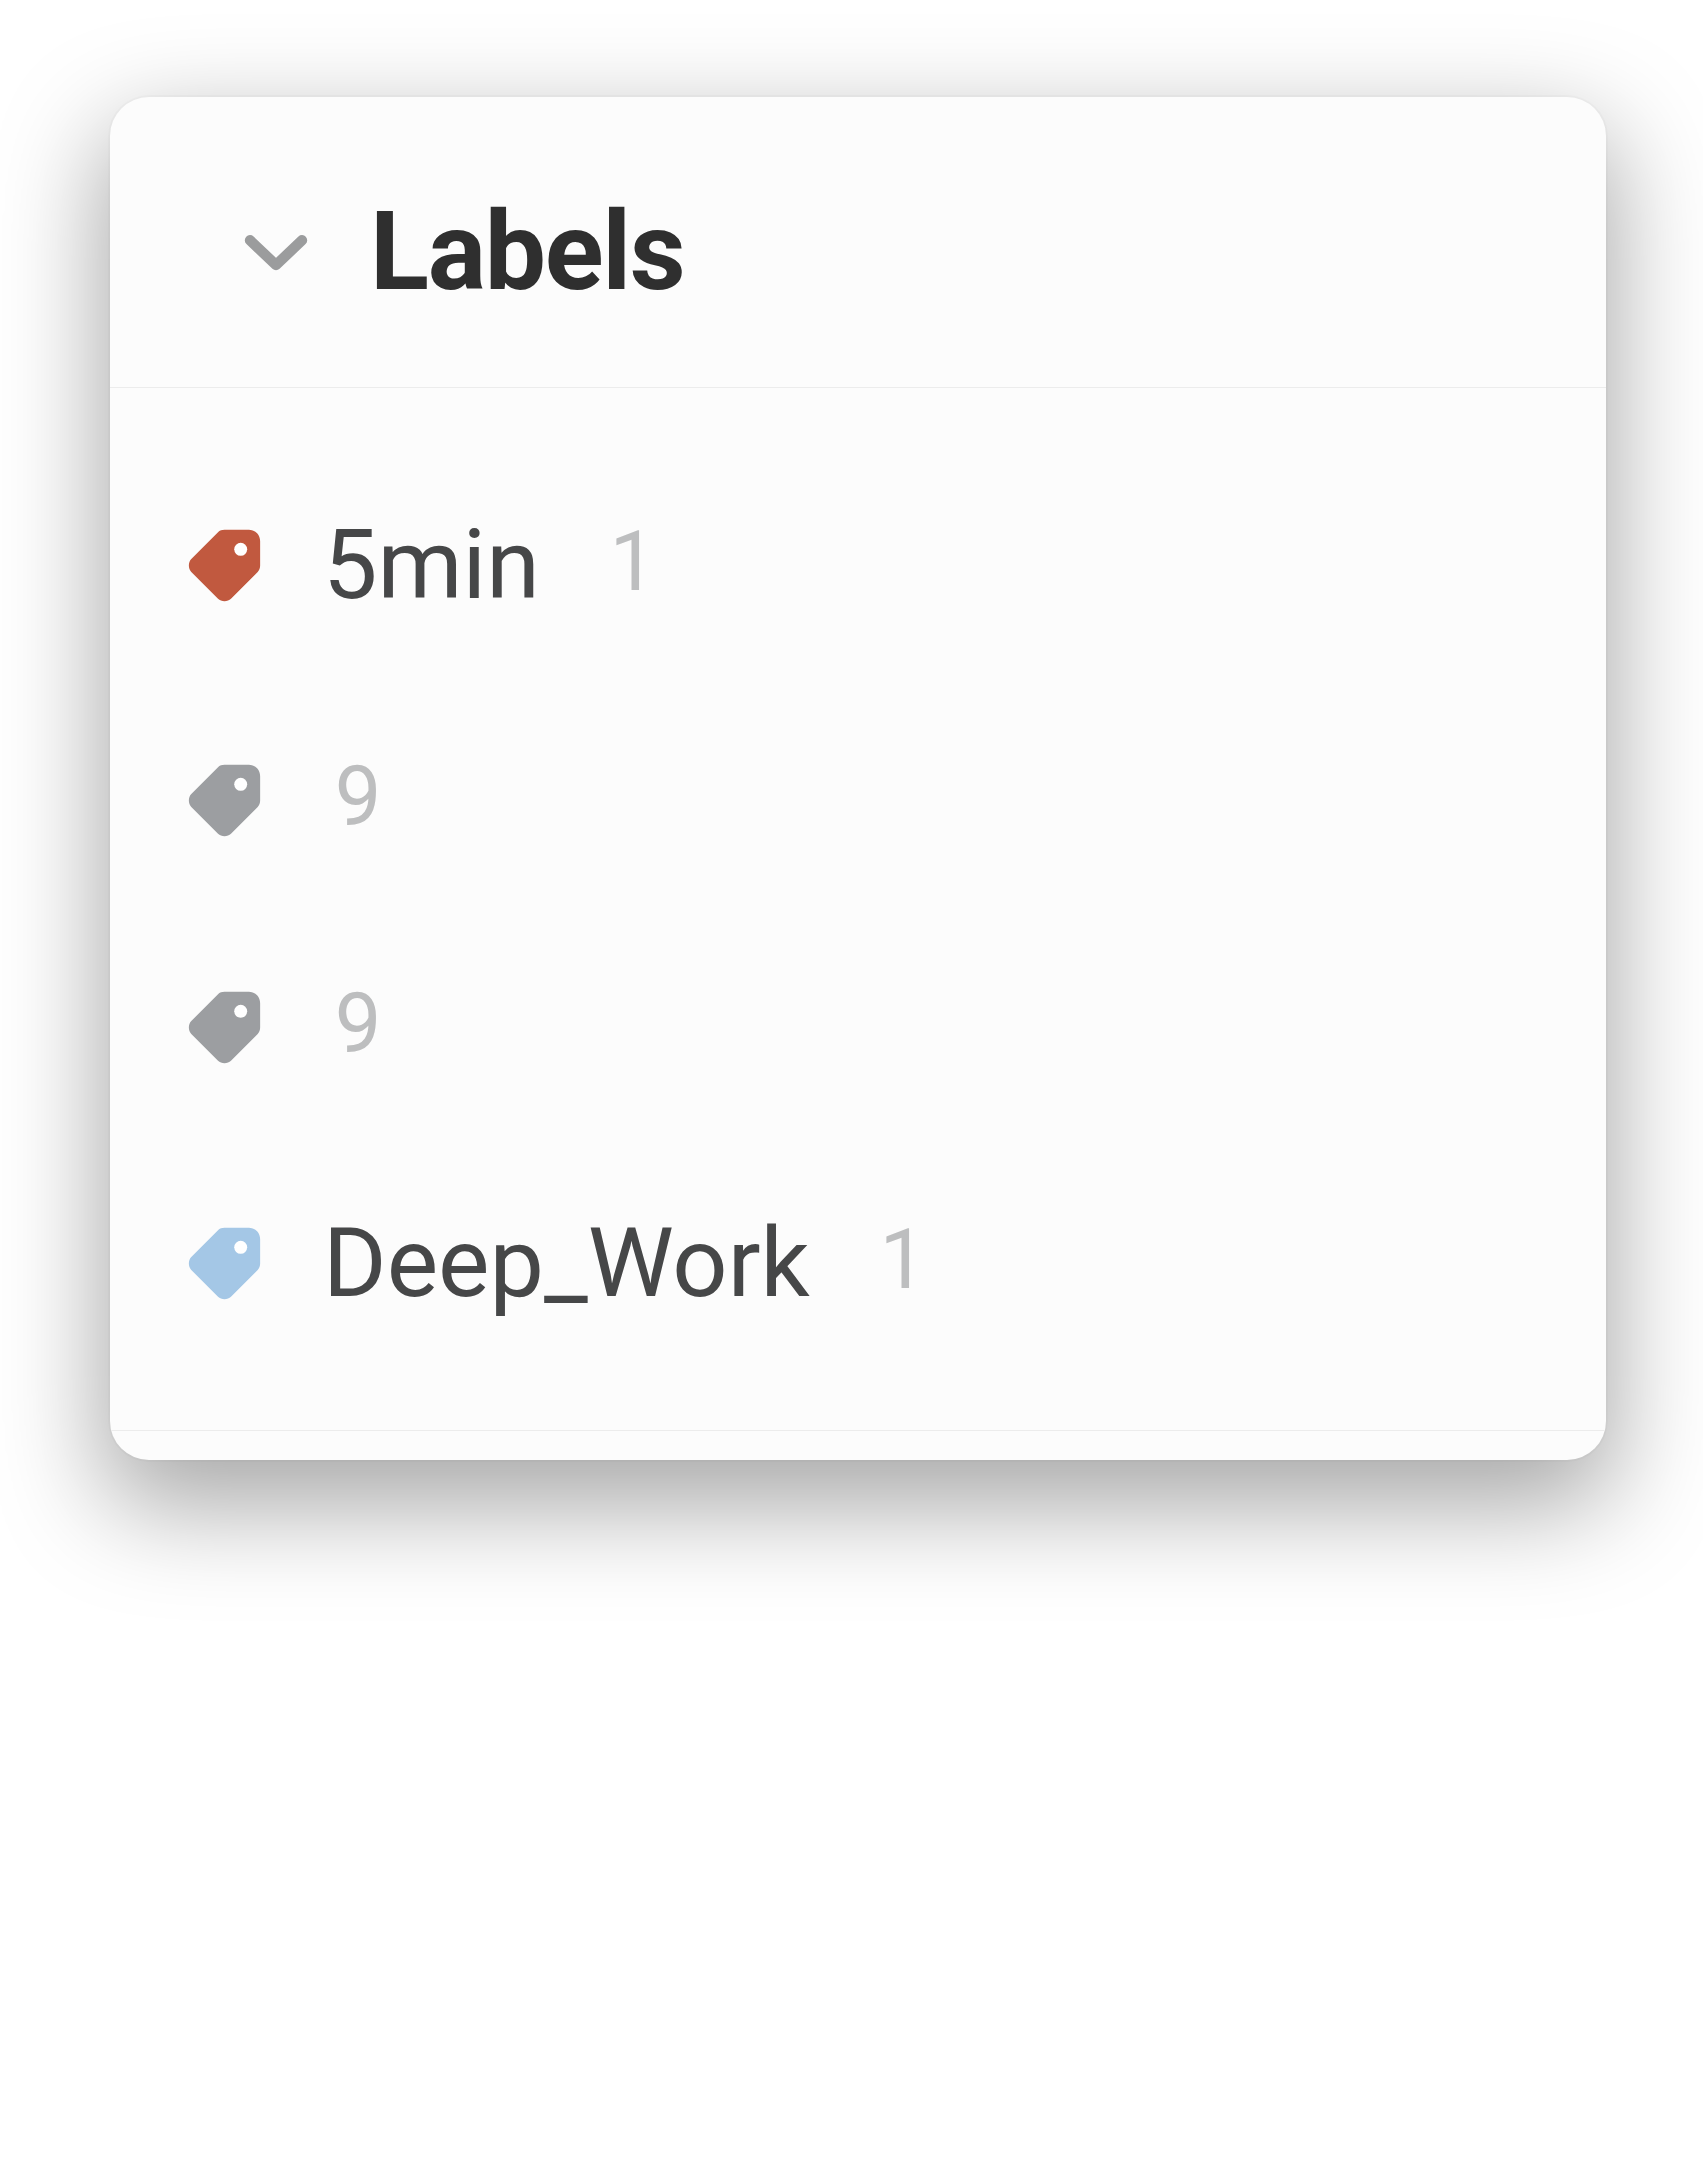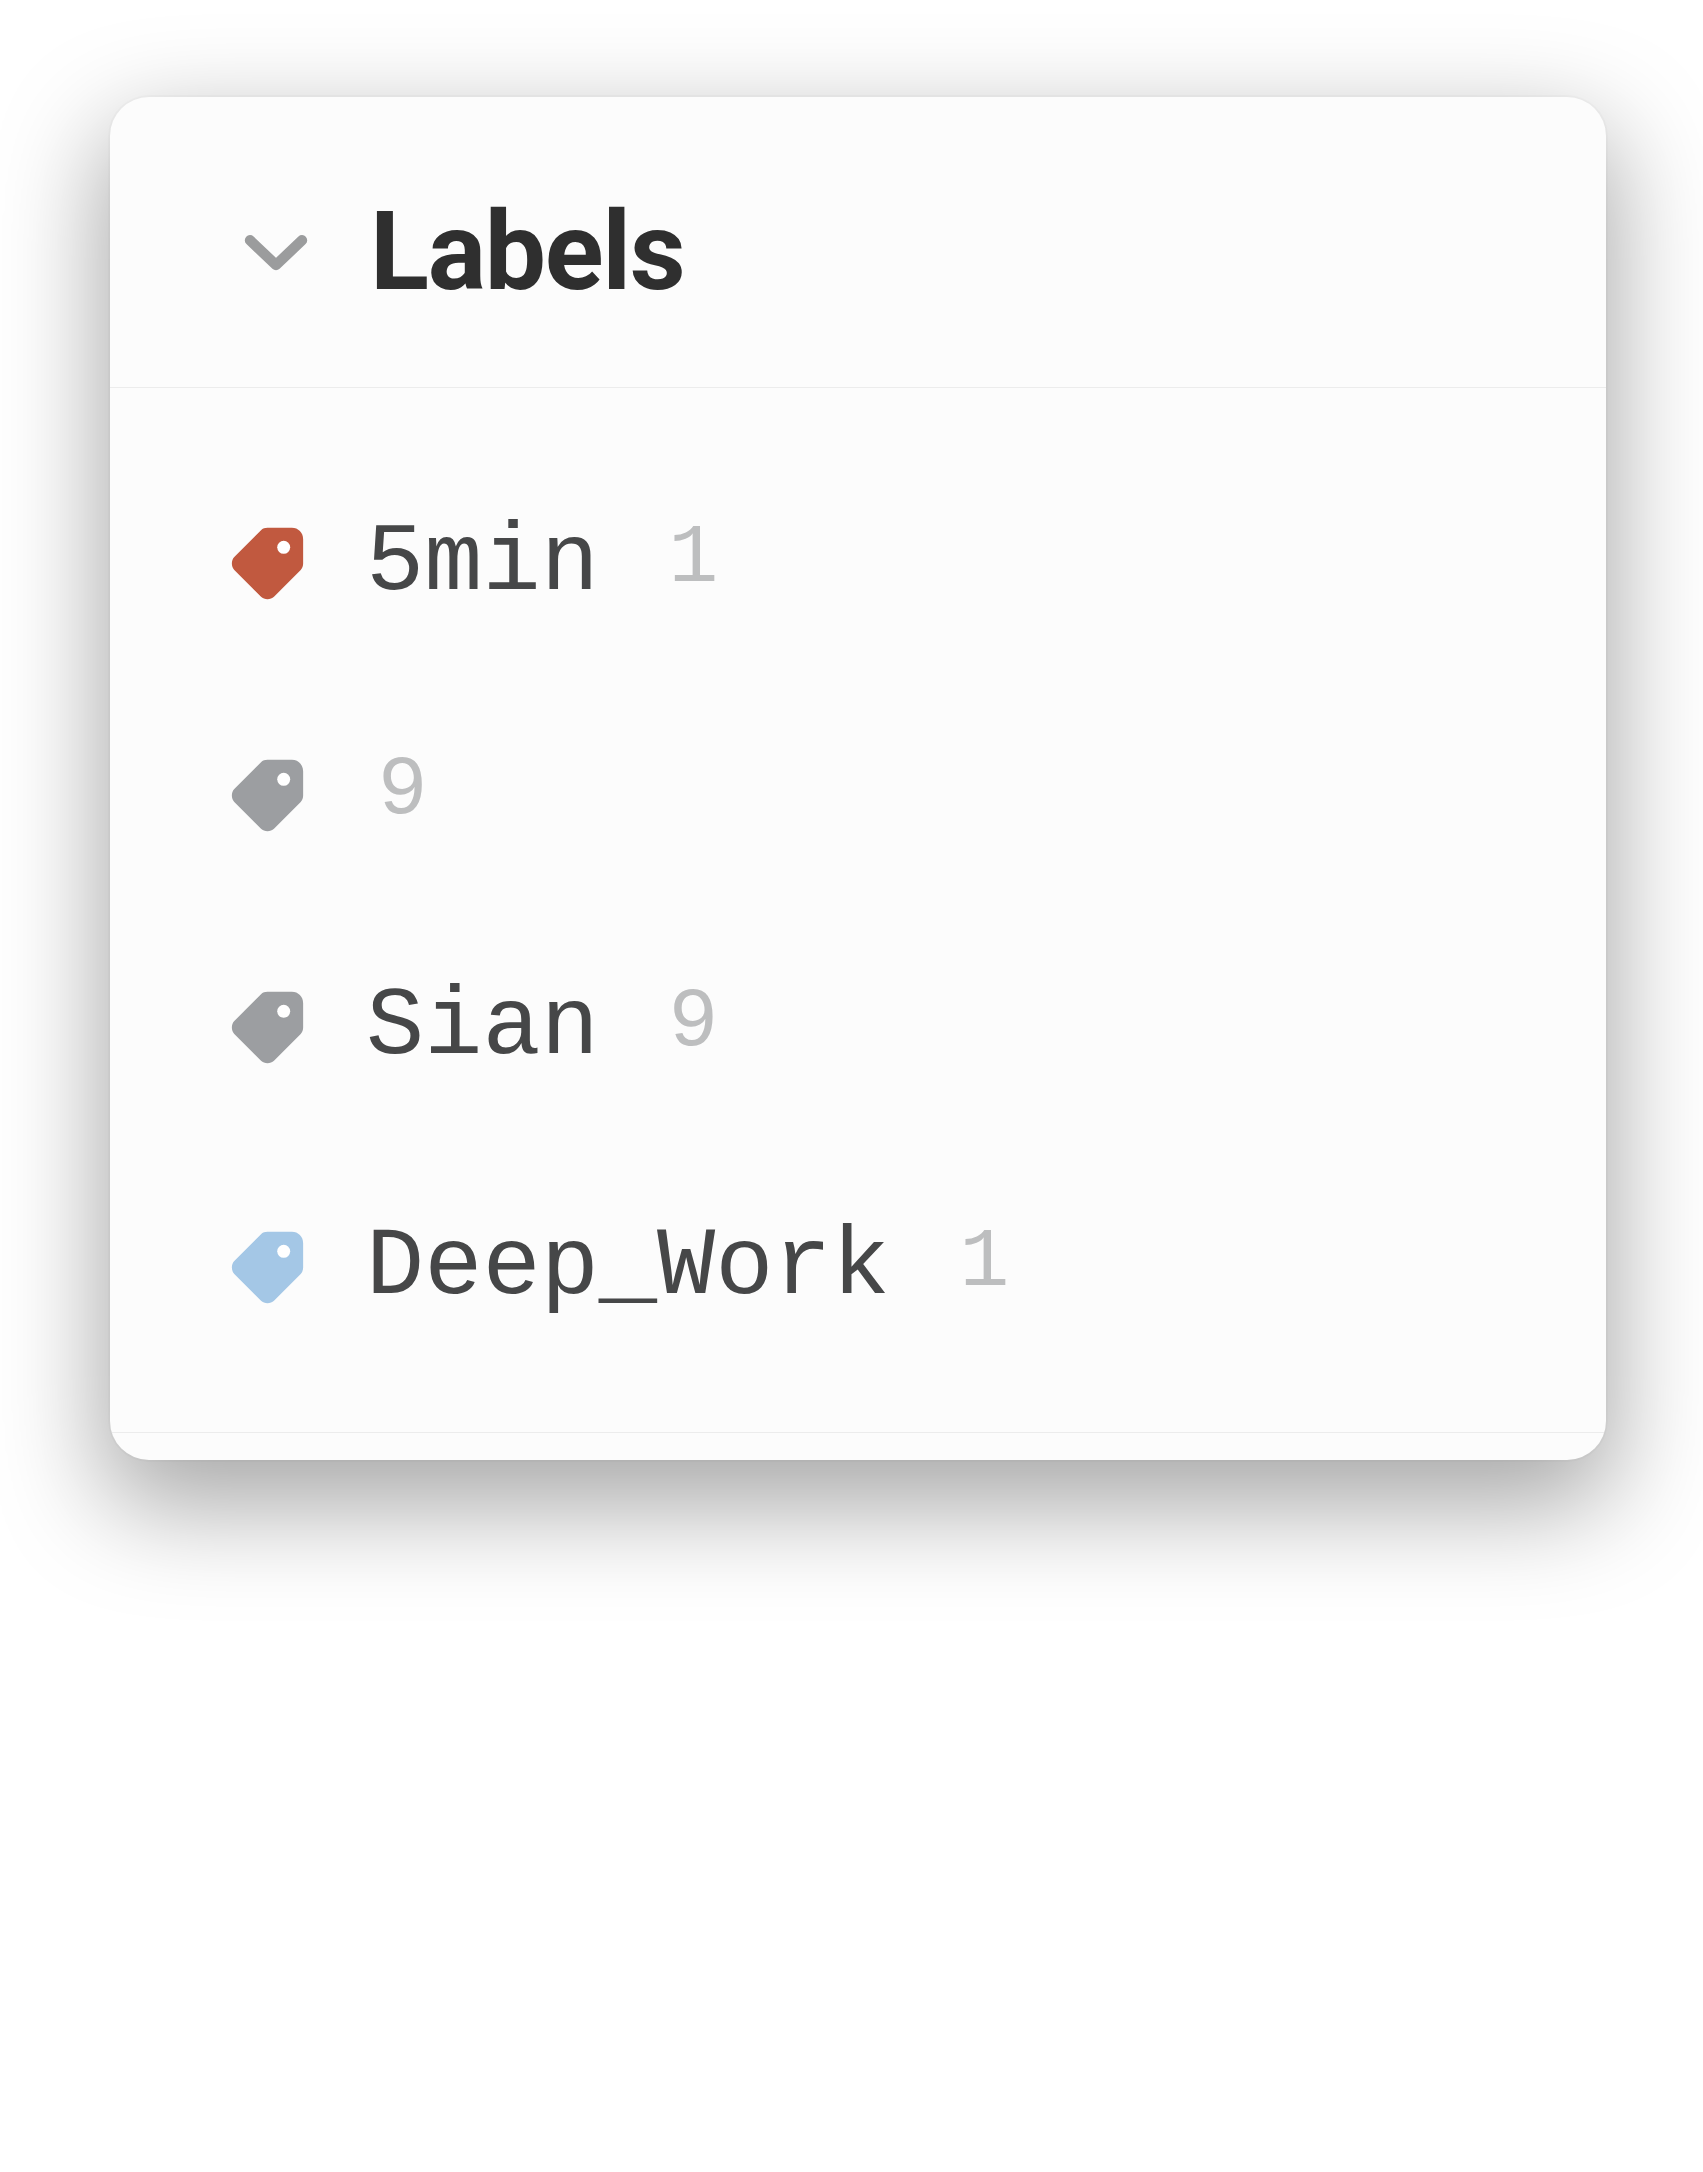--- a/index.html
+++ b/index.html
@@ -70,23 +70,22 @@
   }
 
   .title{
     font-size:109px;
     font-weight:700;
     color:var(--ink);
     letter-spacing:-1.3px;
   }
 
   .list{
-    padding:55px 107px 45px 117px;
+    padding:55px 107px 45px 74px;
     border-bottom:1.9px solid var(--divider);
-    font-family:Liberation Mono, monospace;
   }
 
   .item{
     display:flex;
     align-items:center;
     gap:58px;
     padding:65px 0;
     cursor:pointer;
   }
 
@@ -157,21 +156,20 @@
         <span class="count">9</span>
       </div>
 
       <div class="item">
         <span class="tag-icon tag-grey">
           <svg viewBox="0 0 100 100">
             <path class="tag-path" d="M50 6 C53 6 56 7 58 9 L91 42 C95 46 95 54 91 58 L58 91 C54 95 46 95 42 91 L9 58 C7 56 6 53 6 50 L6 20 C6 12 12 6 20 6 Z"></path>
             <circle cx="30" cy="30" r="8" fill="#fff"></circle>
           </svg>
         </span>
-        <span class="label">Sian</span>
         <span class="count">9</span>
       </div>
 
 
       <div class="item">
         <span class="tag-icon tag-blue">
           <svg viewBox="0 0 100 100">
             <path class="tag-path" d="M50 6 C53 6 56 7 58 9 L91 42 C95 46 95 54 91 58 L58 91 C54 95 46 95 42 91 L9 58 C7 56 6 53 6 50 L6 20 C6 12 12 6 20 6 Z"></path>
             <circle cx="30" cy="30" r="8" fill="#fff"></circle>
           </svg>

